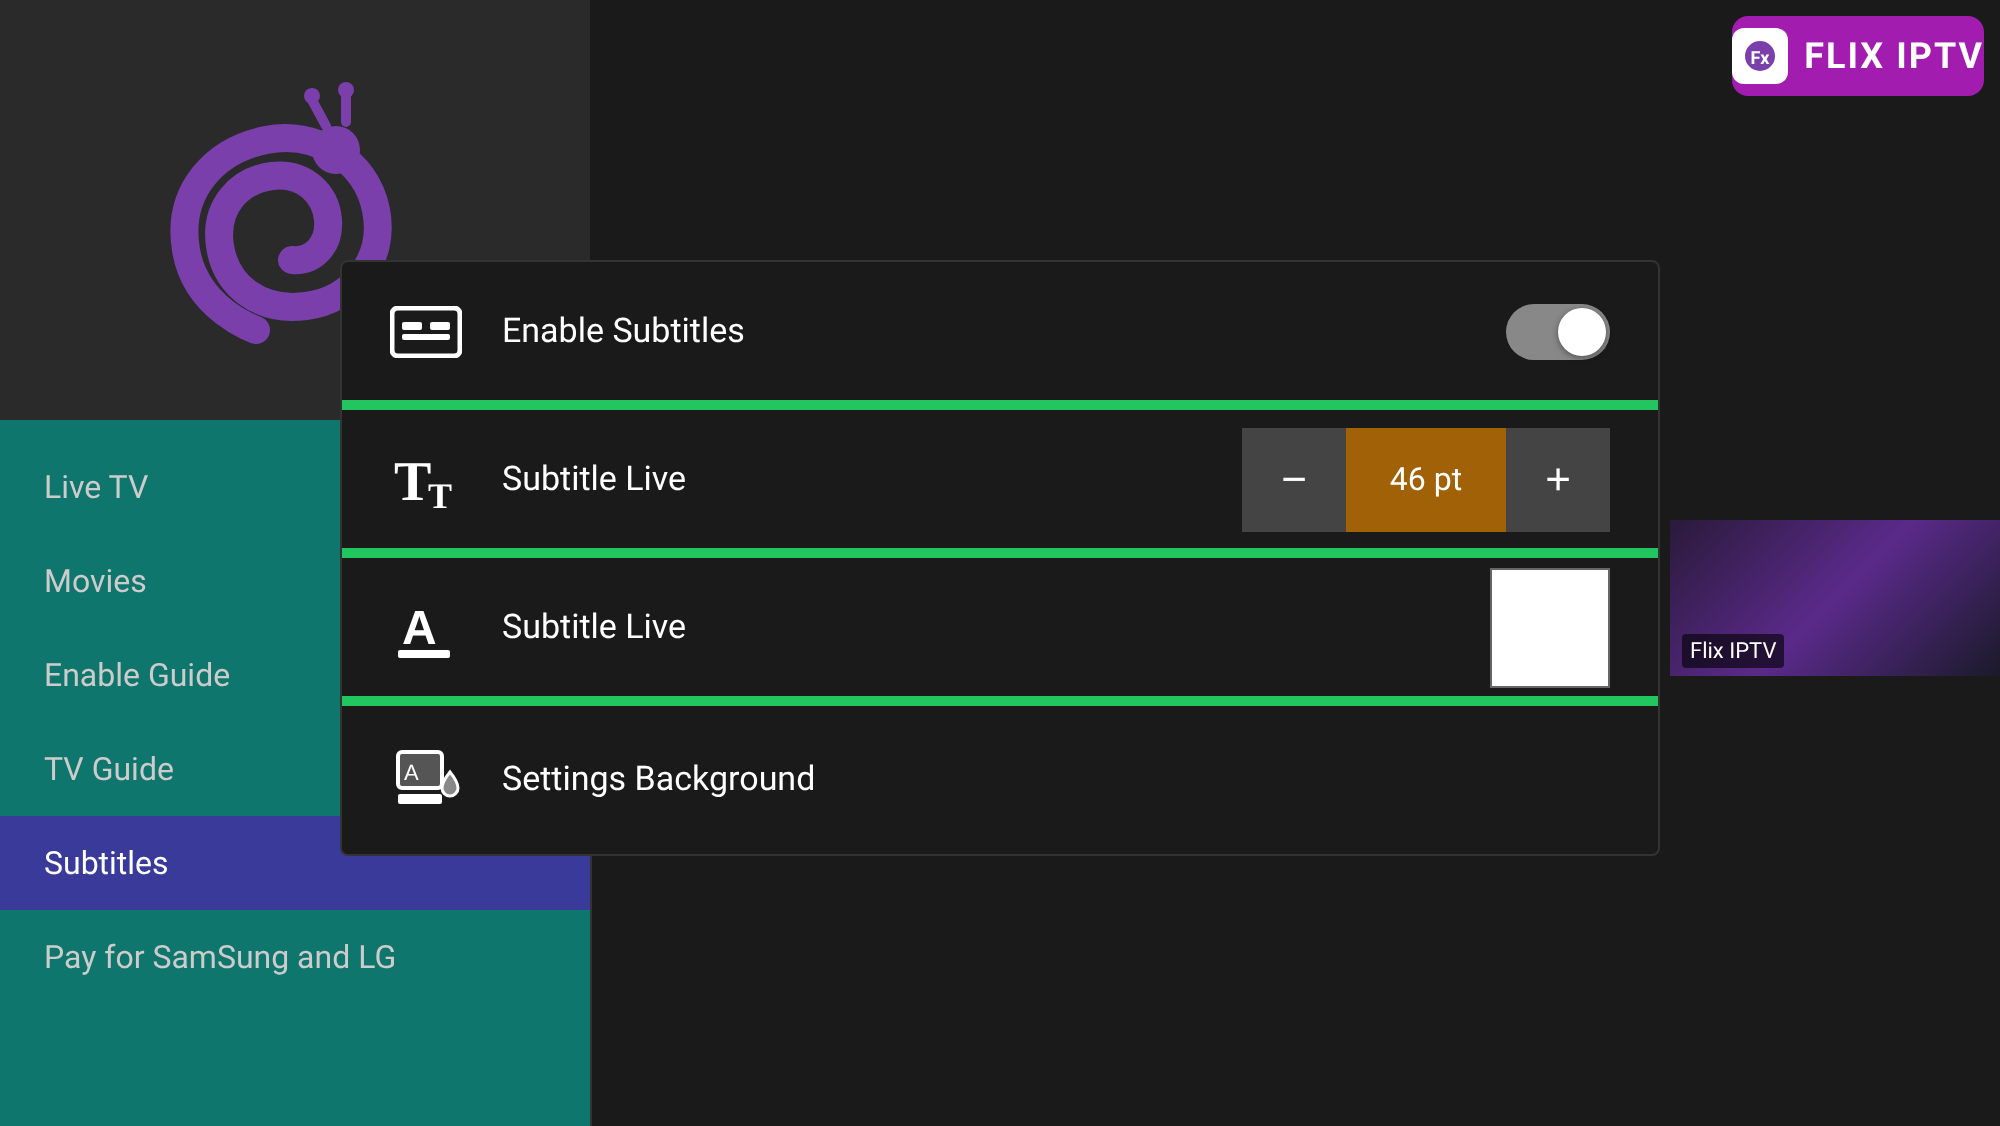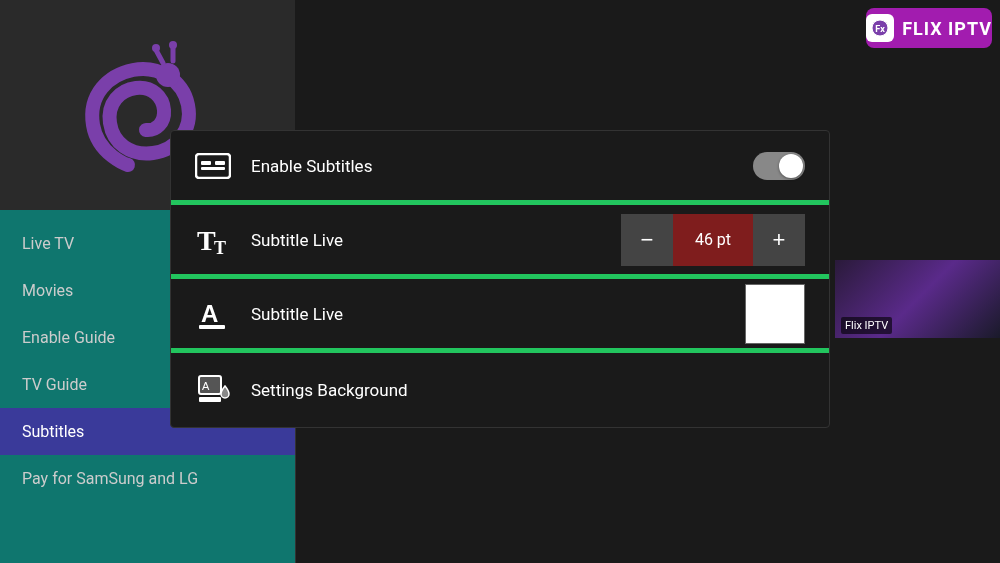--- a/index.html
+++ b/index.html
@@ -218,21 +218,21 @@
       font-size: 22px;
       cursor: pointer;
       display: flex;
       align-items: center;
       justify-content: center;
     }
 
     .size-value {
       width: 80px;
       height: 52px;
-      background: #7f1d1d;
+      background: #a16207;
       display: flex;
       align-items: center;
       justify-content: center;
       color: white;
       font-size: 16px;
     }
 
     
     .color-swatch {
       width: 60px;

